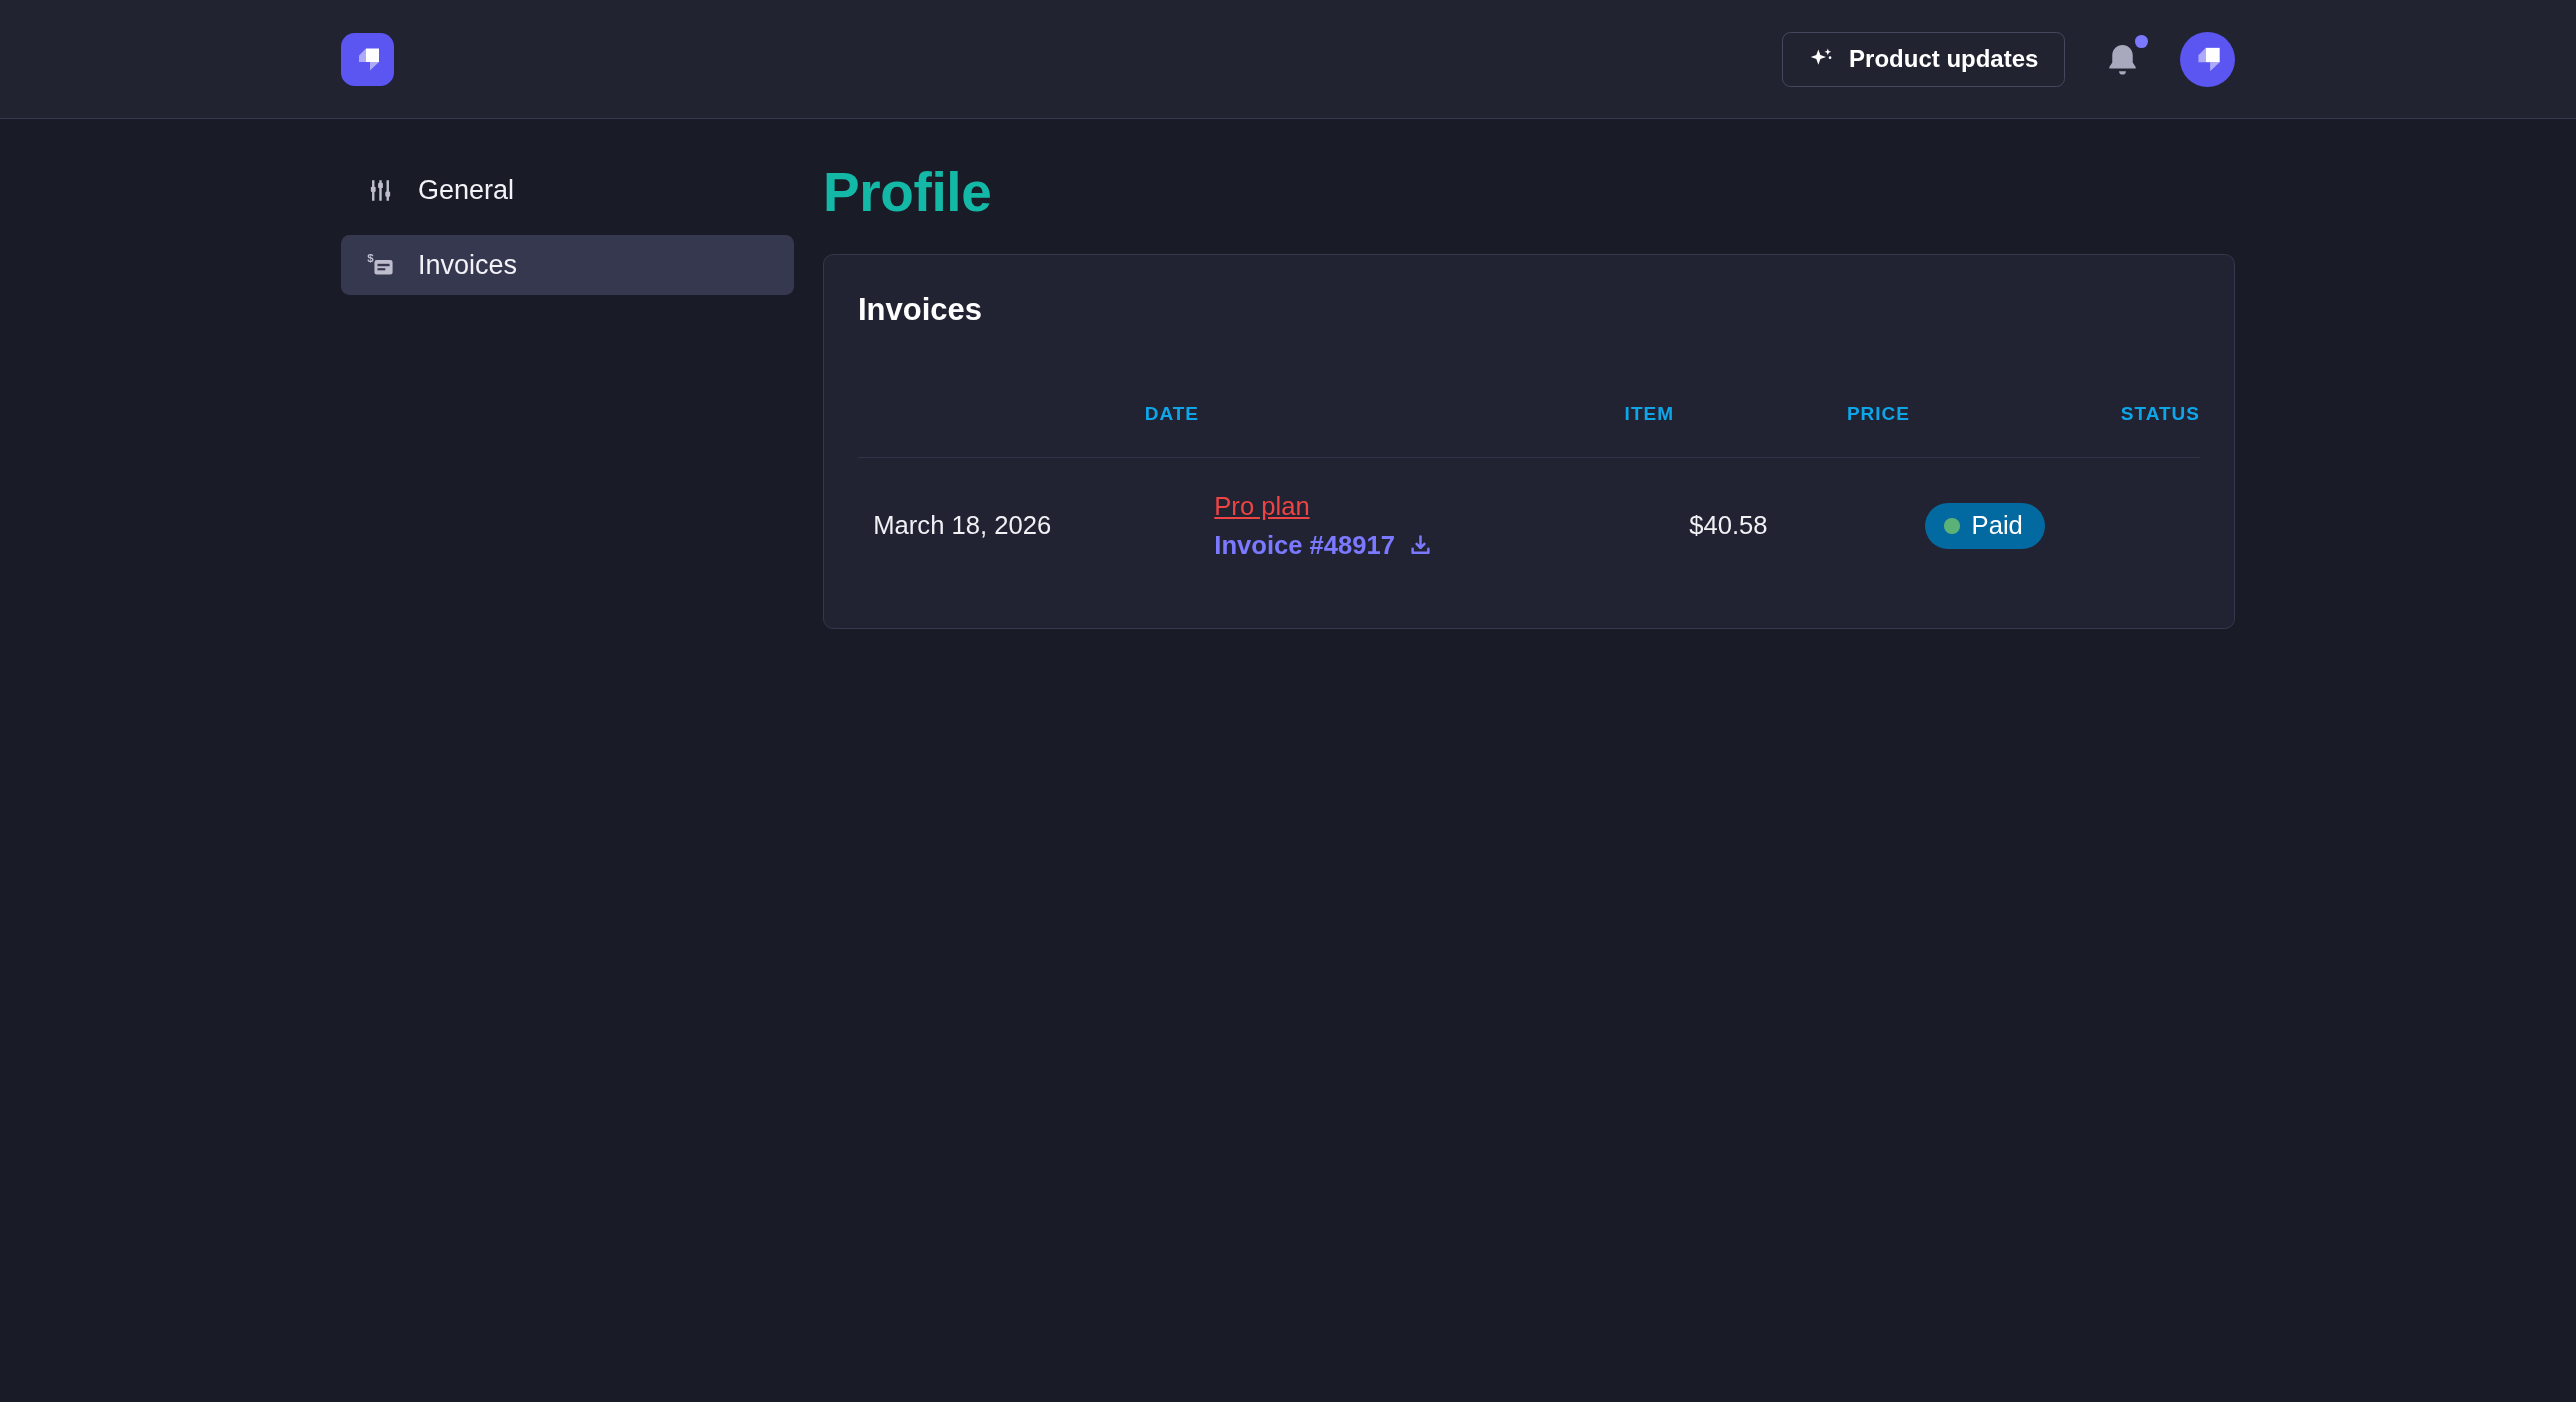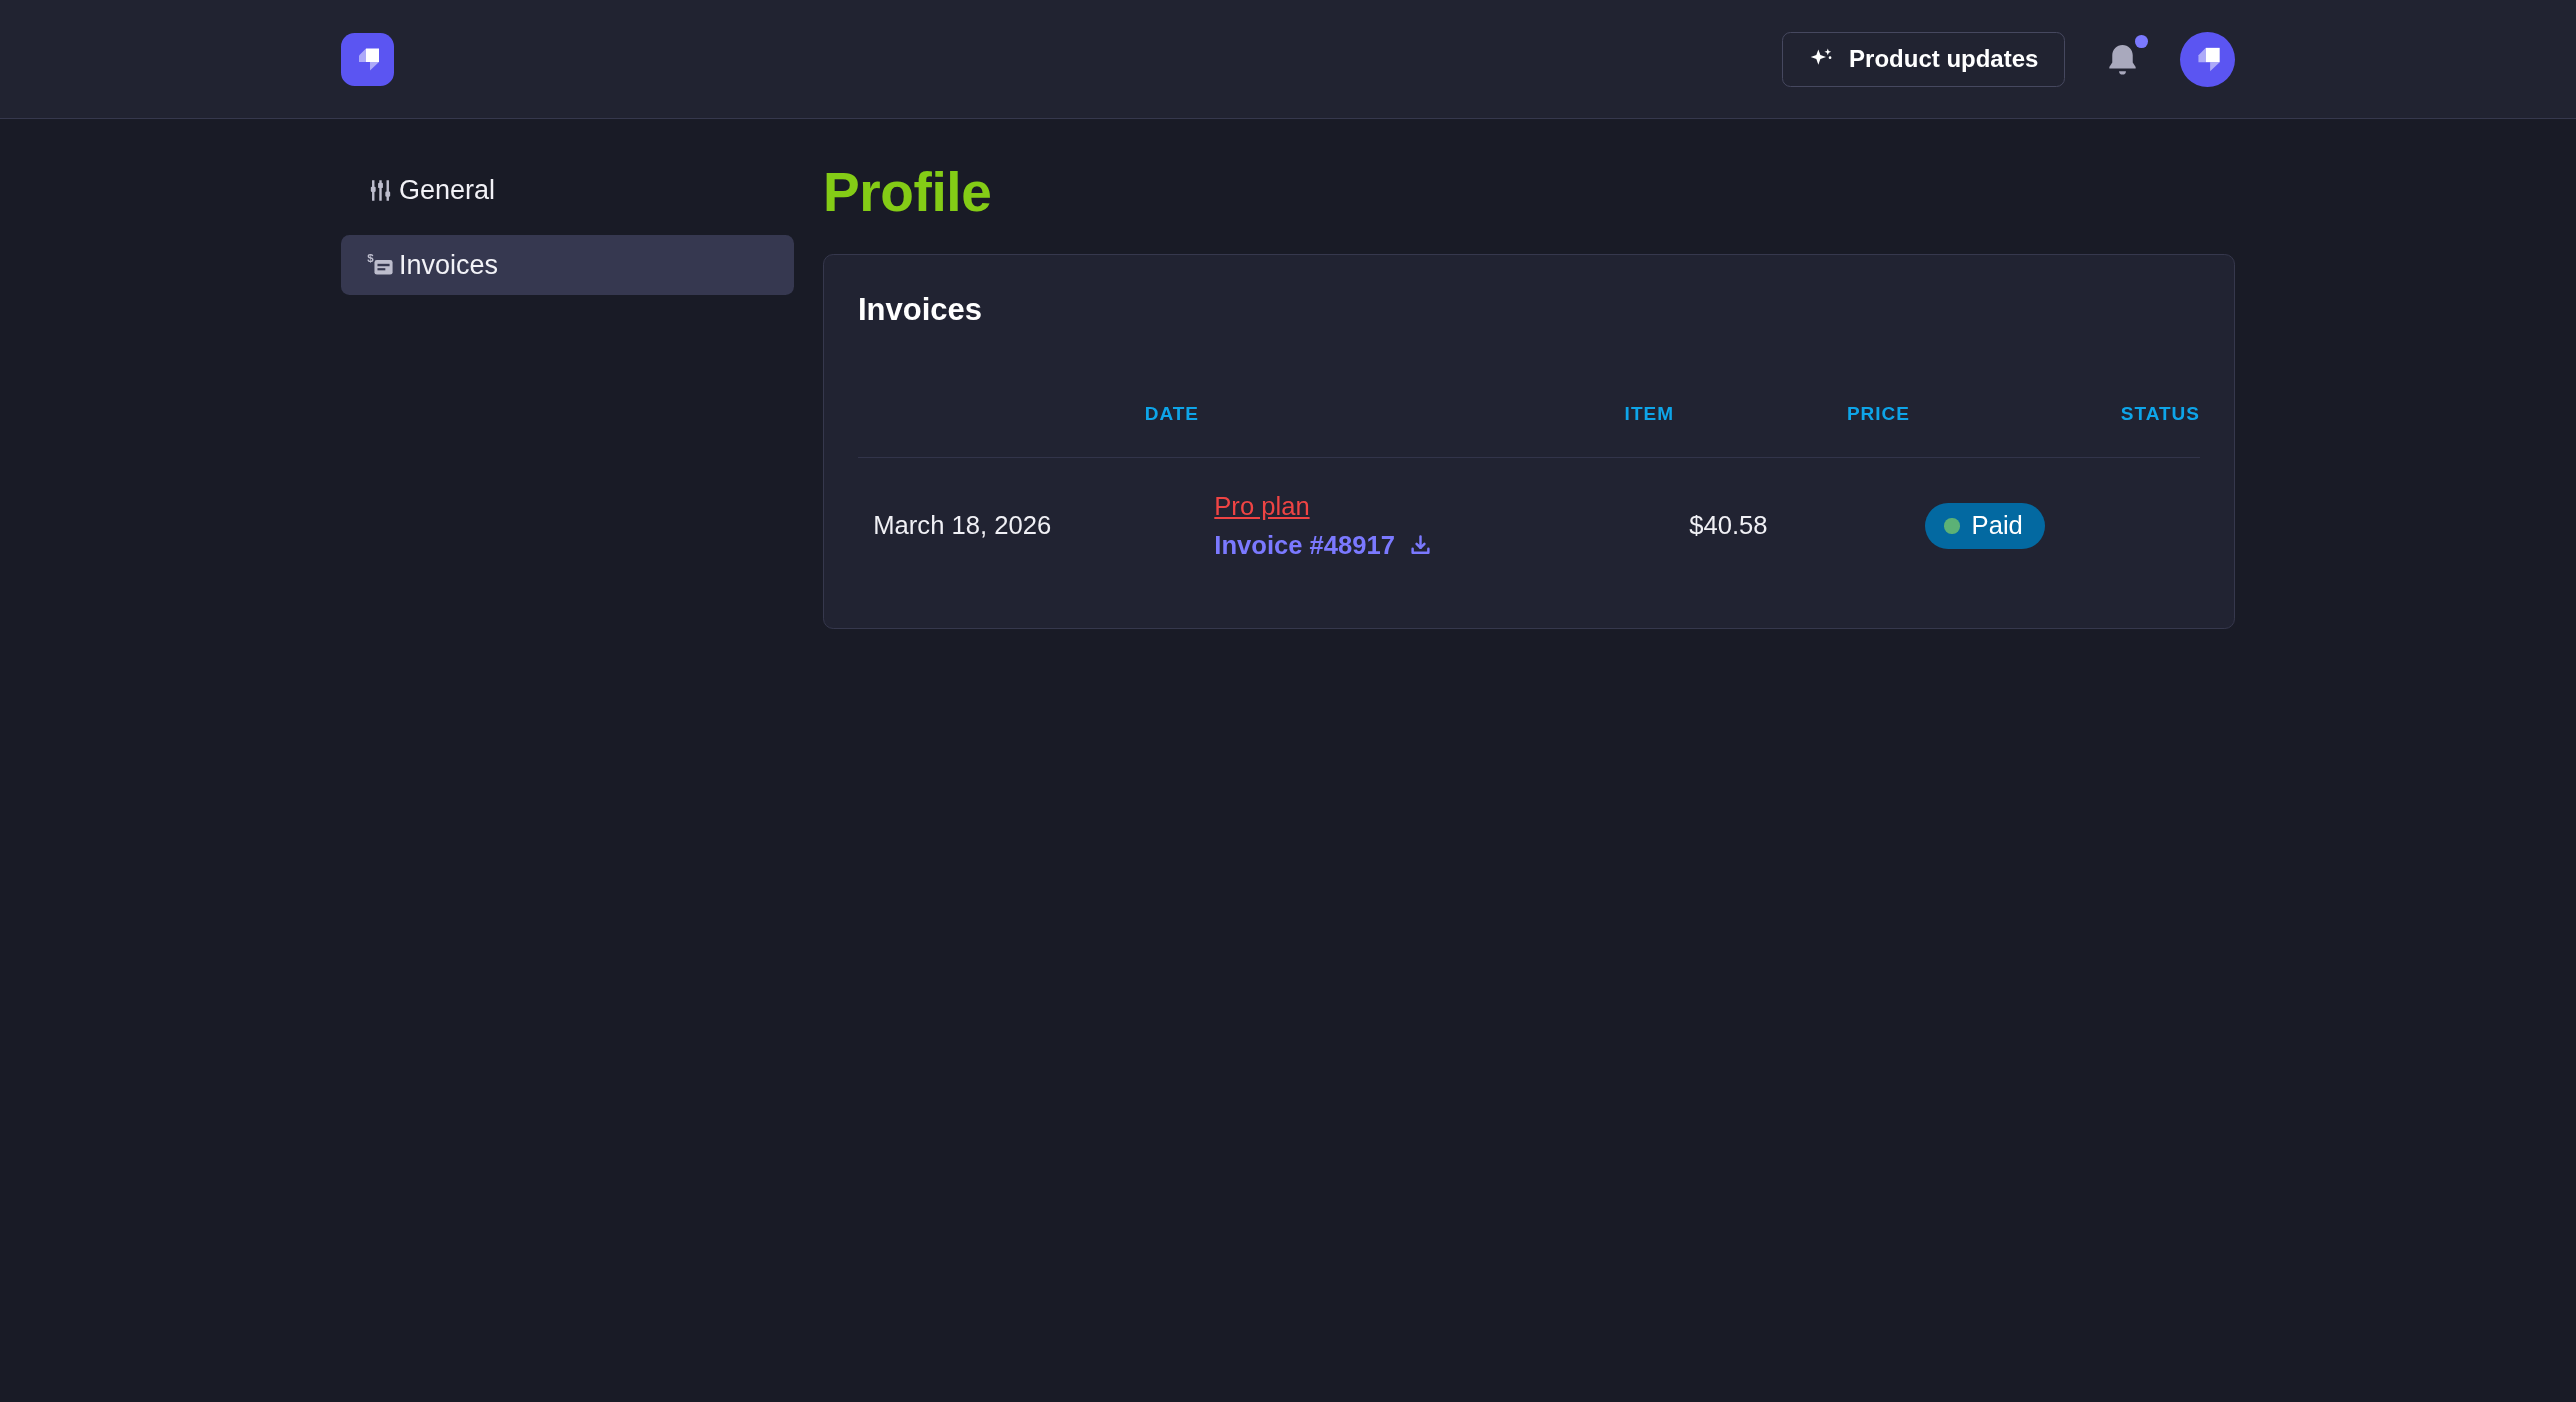--- a/index.html
+++ b/index.html
@@ -55,36 +55,36 @@
     display: flex; align-items: center; justify-content: center;
     cursor: pointer;
   }
   .avatar svg { width: 34px; height: 34px; }
 
   
   .content { display: flex; gap: 29px; padding: 41px 341px 0; }
 
   .sidebar { width: 453px; flex: none; display: flex; flex-direction: column; gap: 15.3px; }
   .side-item {
-    height: 60px; display: flex; align-items: center; gap: 3px;
+    height: 60px; display: flex; align-items: center; gap: 22px;
     padding: 0 24px; border-radius: 8.5px;
     font-size: 27px; color: #f2f2f7; cursor: pointer;
   }
   .side-item.active { background: #363850; }
   .side-item .ic {
     width: 31px; height: 31px; flex: none;
     display: flex; align-items: center; justify-content: center;
     color: #bdbdcd;
   }
   .side-item .ic svg { width: 29px; height: 29px; }
 
   .main { flex: 1; }
   .page-title {
     font-size: 55px; font-weight: 700; line-height: 59px;
-    margin: 3.4px 0 32px; letter-spacing: -0.4px; color: #84cc16;
+    margin: 3.4px 0 32px; letter-spacing: -0.4px; color: #14b8a6;
   }
 
   .card {
     background: #212332;
     border: 1.7px solid #36384d;
     border-radius: 10.2px;
     padding: 37px 34px 36px;
   }
   .card-title { font-size: 31px; font-weight: 700; margin: 0 0 75px; color: #ffffff; }
 

